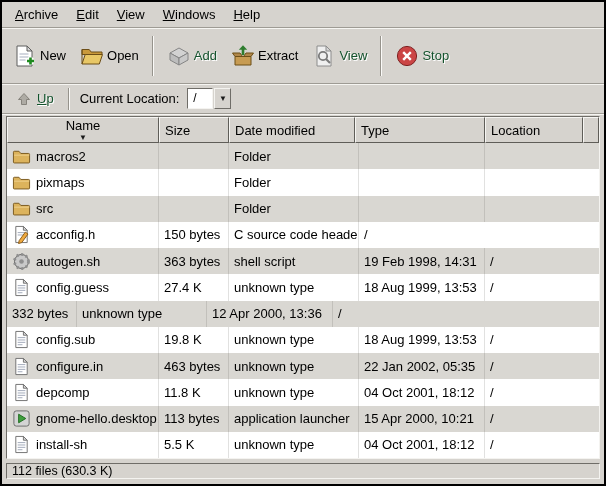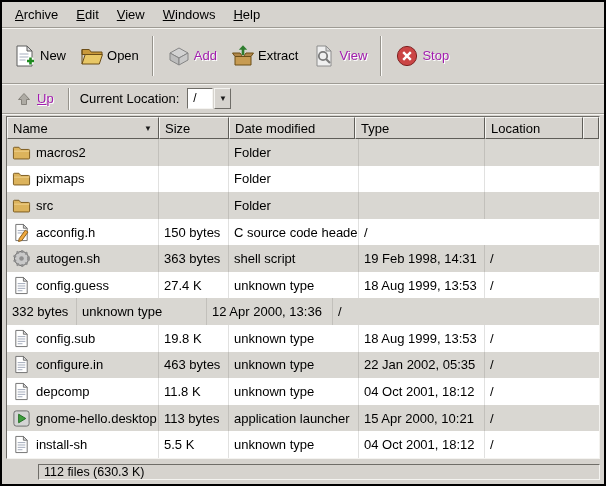--- a/index.html
+++ b/index.html
@@ -20,21 +20,21 @@
   .menubar { flex: 0 0 26px; display: flex; align-items: center; padding: 0 4px; }
   .menu-item { display: inline-block; padding: 4px 9px; cursor: default; }
   .menu-item::first-letter { text-decoration: underline; }
 
   
   .toolbar { flex: 0 0 56px; display: flex; align-items: center; padding: 2px 4px; }
   .tb-btn { display: flex; flex-direction: row; align-items: center; justify-content: flex-end; gap: 3px; min-width: 46px; height: 48px; padding: 2px 7px; }
   .tb-icon { width: 24px; height: 24px; line-height: 0; }
   .tb-icon svg { width: 24px; height: 24px; }
   .tb-label { font-size: 13px; }
-  .disabled .tb-label, .disabled .up-label { color: #a21caf; text-shadow: 1px 1px 0 #ffffff; }
+  .disabled .tb-label, .disabled .up-label { color: #14532d; text-shadow: 1px 1px 0 #ffffff; }
   .tb-sep { width: 0; height: 40px; border-left: 1px solid #96938c; border-right: 1px solid #fbfaf8; margin: 0 6px; }
 
   
   .locationbar { flex: 0 0 30px; display: flex; align-items: center; padding: 0 6px; }
   .up-btn { display: flex; align-items: center; gap: 5px; padding: 3px 8px; }
   .up-icon { width: 16px; height: 16px; line-height: 0; }
   .up-icon svg { width: 16px; height: 16px; }
   .up-label { display: inline-block; }
   .up-label::first-letter { text-decoration: underline; }
   .loc-sep { height: 22px; margin: 0 6px; }
@@ -44,41 +44,41 @@
   .combo-btn { width: 17px; height: 21px; margin-left: 1px; background: #d6d3ce; border: 1px solid; border-color: #f4f3f0 #6f6d68 #6f6d68 #f4f3f0; display: flex; align-items: center; justify-content: center; }
   .arrow-glyph { font-size: 8px; line-height: 1; color: #1a1a1a; }
 
   
   .table-wrap { flex: 1; margin: 2px 4px; border: 1px solid; border-color: #6f6d68 #f4f3f0 #f4f3f0 #6f6d68; background: #fff; display: flex; flex-direction: column; overflow: hidden; }
   .thead { flex: 0 0 22px; display: flex; }
   .th { display: flex; align-items: center; padding: 0 5px; background: #d6d3ce;
        border-top: 1px solid #f6f5f2; border-left: 1px solid #f6f5f2;
        border-right: 1px solid #5f5d58; border-bottom: 1px solid #5f5d58;
        white-space: nowrap; overflow: hidden; }
-  .th-name { width: 152px; justify-content: space-between; }
+  .th-name { width: 152px; justify-content: space-between; flex-direction: column; }
   .th-size { width: 70px; }
   .th-type { width: 130px; }
   .th-date { width: 126px; }
   .th-loc  { flex: 1; }
   .th-fill { width: 16px; }
   .sort-ind { font-size: 8px; color: #1a1a1a; padding: 0 1px; }
   .tbody { flex: 1; overflow: hidden; background: #fff; display: flex; flex-direction: column; }
   .row { display: flex; flex: 1; }
   .row.alt { background: #d9d7d2; }
   .cell { display: flex; align-items: center; padding: 0 5px; border-right: 1px solid rgba(90,88,82,0.18); white-space: nowrap; overflow: hidden; }
   .cell-name { width: 152px; gap: 5px; }
   .cell-size { width: 70px; }
   .cell-type { width: 130px; }
   .cell-date { width: 126px; }
   .cell-loc  { flex: 1; border-right: none; }
   .row-icon { width: 19px; height: 19px; flex: 0 0 19px; line-height: 0; }
   .row-icon svg { width: 19px; height: 19px; }
 
   
-  .statusbar { flex: 0 0 23px; display: flex; align-items: center; padding: 2px 4px 4px; margin-left: 32px; }
+  .statusbar { flex: 0 0 23px; display: flex; align-items: flex-start; padding: 2px 4px 4px; }
   .status-panel { flex: 1; border: 1px solid; border-color: #6f6d68 #f4f3f0 #f4f3f0 #6f6d68; display: flex; align-items: center; padding: 0 5px; font-size: 12.5px; }
 </style>
 </head>
 <body>
 
 <svg width="0" height="0" style="position:absolute" aria-hidden="true">
   <defs>
     <symbol id="tb-new" viewBox="0 0 24 24">
       <path d="M4 2 h10 l5 5 v15 H4 z" fill="#ffffff" stroke="#5f5f5f"></path>
       <path d="M14 2 l5 5 h-5 z" fill="#d8d8d8" stroke="#5f5f5f"></path>

